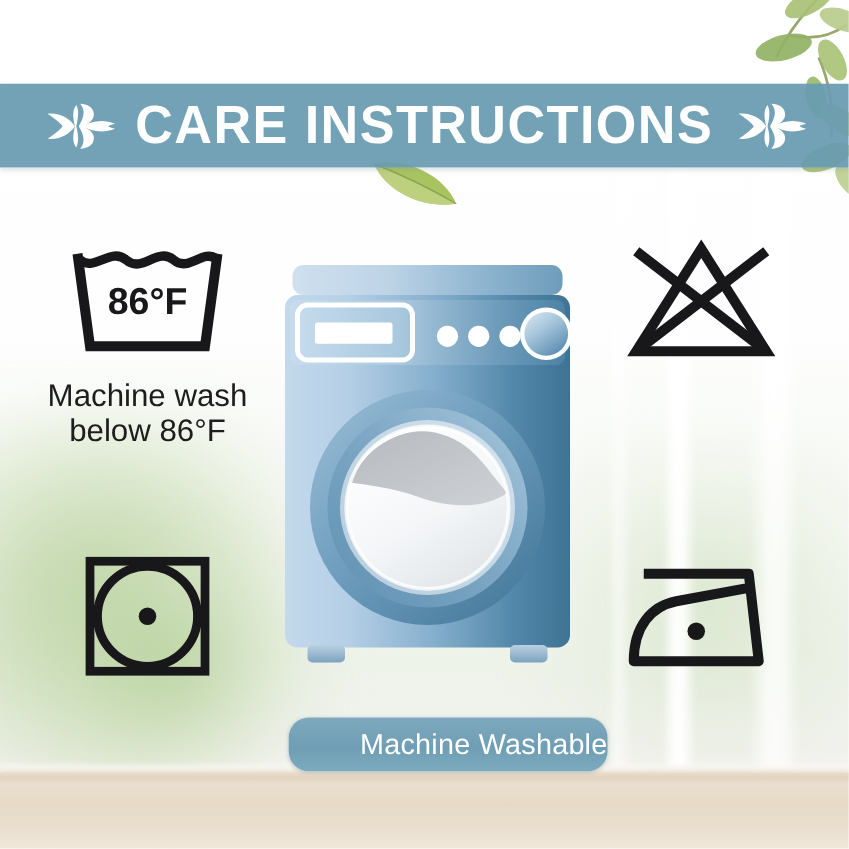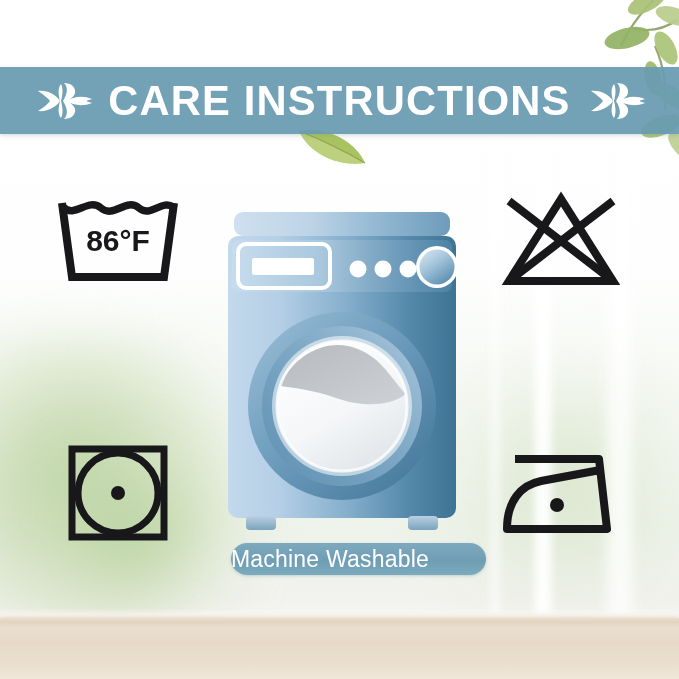--- a/index.html
+++ b/index.html
@@ -94,24 +94,24 @@
   #cell-wash   { left:3px;   top:185px; }
   #cell-bleach { left:446px; top:185px; }
   #cell-dry    { left:3px;   top:437px; }
   #cell-iron   { left:446px; top:437px; }
 
   
   #washer { position:absolute; left:228px; top:210px; width:228px; height:325px; }
 
   
   #badge {
-    position:absolute; left:231px; top:543px; width:255px; height:32px;
+    position:absolute; left:231px; top:574px; width:255px; height:43px;
     background:linear-gradient(180deg,#7ea9bd 0%,#6f9eb4 55%,#7cabbe 100%);
     border-radius:16px;
-    display:flex; align-items:center; justify-content:flex-start;
+    display:flex; align-items:center; justify-content:flex-end;
     box-shadow:0 1px 3px rgba(110,140,155,.35);
   }
   #badge .badge-text {
     color:#ffffff; font-size:23px; line-height:1; letter-spacing:.2px;
   }
 </style>
 </head>
 <body>
 
 <div id="scene">
@@ -176,20 +176,22 @@
 </div>
 
 <div class="cell" id="cell-wash">
   <div class="glyph">
     <svg width="136" height="104" viewBox="0 0 136 104">
       <path d="M12 14 L22 88 L114 88 L124 14" fill="none" stroke="#18181a" stroke-width="8" stroke-linejoin="miter" stroke-linecap="butt"></path>
       <path d="M13 18 C25 30, 38 8, 51 19 C64 30, 76 8, 89 19 C101 29, 112 10, 123 18" fill="none" stroke="#18181a" stroke-width="7.5" stroke-linecap="round"></path>
       <text x="68" y="62" text-anchor="middle" font-family="Liberation Sans, sans-serif" font-size="30" font-weight="bold" fill="#18181a">86°F</text>
     </svg>
   </div>
+  <div class="label">Machine wash
+below 86°F</div>
 </div>
 
 <div class="cell" id="cell-bleach">
   <div class="glyph">
     <svg width="136" height="104" viewBox="0 0 136 104">
       <path d="M68 10 L120 92 L16 92 Z" fill="none" stroke="#18181a" stroke-width="8" stroke-linejoin="miter"></path>
       <path d="M16 12 L120 92" fill="none" stroke="#18181a" stroke-width="8" stroke-linecap="butt"></path>
       <path d="M120 12 L16 92" fill="none" stroke="#18181a" stroke-width="8" stroke-linecap="butt"></path>
     </svg>
   </div>

